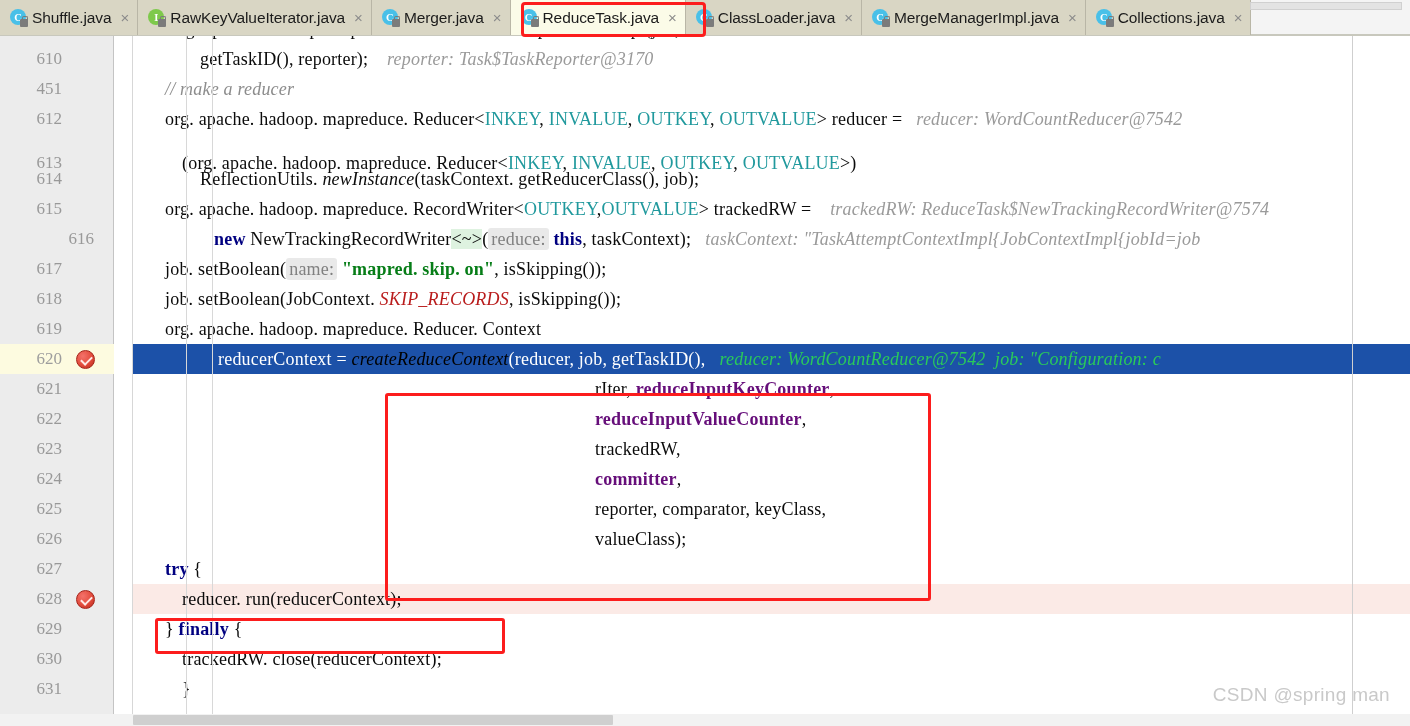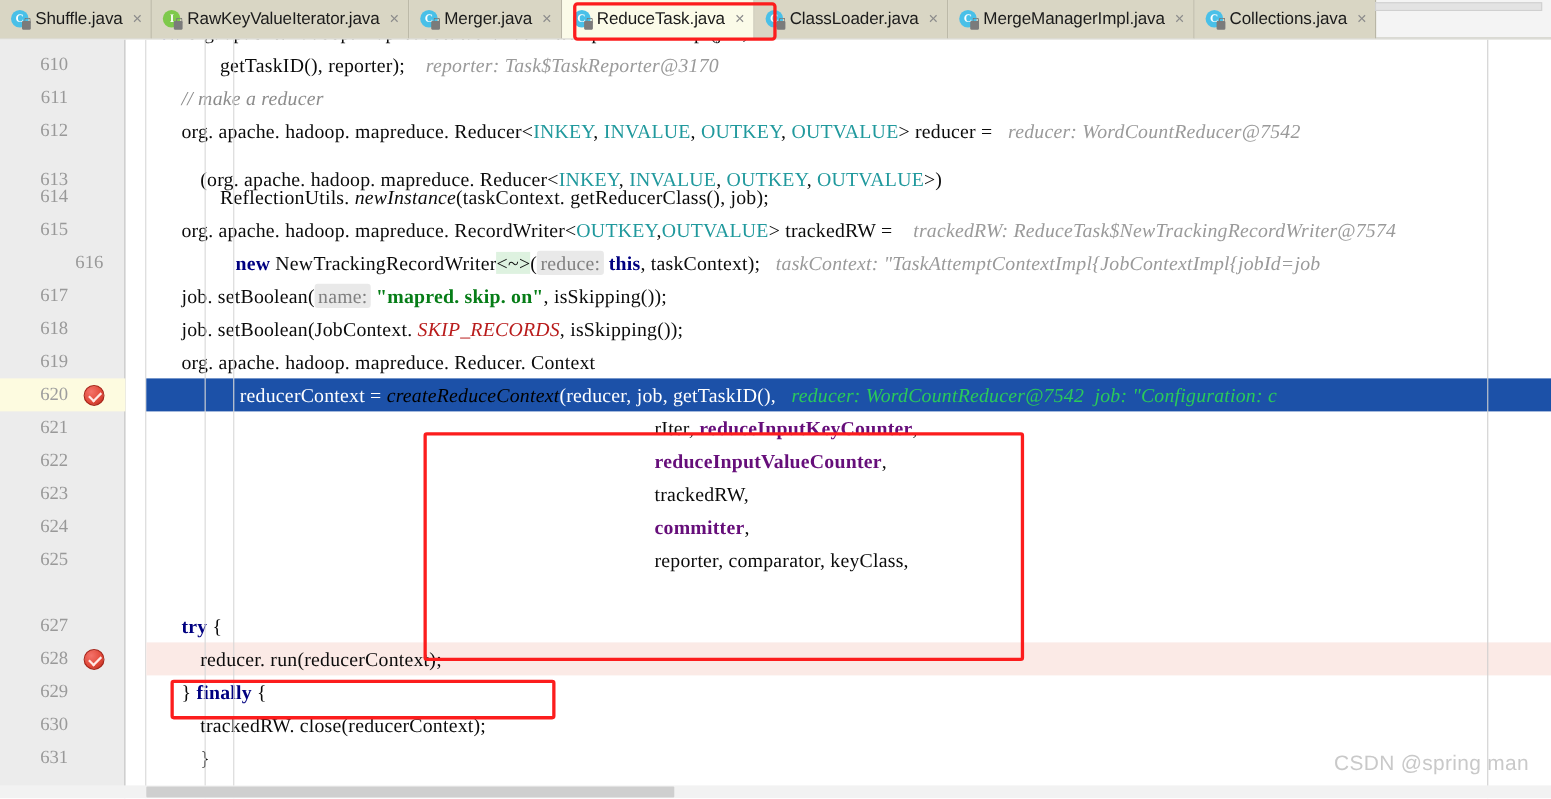--- a/index.html
+++ b/index.html
@@ -376,21 +376,21 @@
         <div class="ln">609</div>
         <div class="code"><span class="kw">new</span> org. apache. hadoop. mapreduce. task. TaskAttemptContextImpl(job,</div>
       </div>
 
       <div class="row" style="top:8px;">
         <div class="ln">610</div>
         <div class="code" style="left:200px;">getTaskID(), reporter);  <span class="hint">  reporter: Task$TaskReporter@3170</span></div>
       </div>
 
       <div class="row" style="top:38px;">
-        <div class="ln">611</div>
+        <div class="ln">451</div>
         <div class="code" style="left:165px;"><span class="cmt">// make a reducer</span></div>
       </div>
 
       <div class="row" style="top:68px;">
         <div class="ln">612</div>
         <div class="code" style="left:165px;">org. apache. hadoop. mapreduce. Reducer&lt;<span class="gen">INKEY</span>, <span class="gen">INVALUE</span>, <span class="gen">OUTKEY</span>, <span class="gen">OUTVALUE</span>&gt; reducer = <span class="hint">  reducer: WordCountReducer@7542</span></div>
       </div>
 
       <div class="row" style="top:112px;padding-left:32px;">
         <div class="ln">613</div>
@@ -452,20 +452,24 @@
       <div class="row" style="top:428px;">
         <div class="ln">624</div>
         <div class="code" style="left:595px;"><span class="fldn">committer</span>,</div>
       </div>
 
       <div class="row" style="top:458px;">
         <div class="ln">625</div>
         <div class="code" style="left:595px;">reporter, comparator, keyClass,</div>
       </div>
 
+      <div class="row" style="top:488px;">
+        <div class="ln">626</div>
+        <div class="code" style="left:595px;">valueClass);</div>
+      </div>
 
       <div class="row" style="top:518px;">
         <div class="ln">627</div>
         <div class="code" style="left:165px;"><span class="kw">try</span> {</div>
       </div>
 
       <div class="row" style="top:548px;">
         <div class="rowbg bg-breakline"></div>
         <div class="ln">628</div>
         <div class="code" style="left:182px; z-index:5;">reducer. run(reducerContext);</div>

